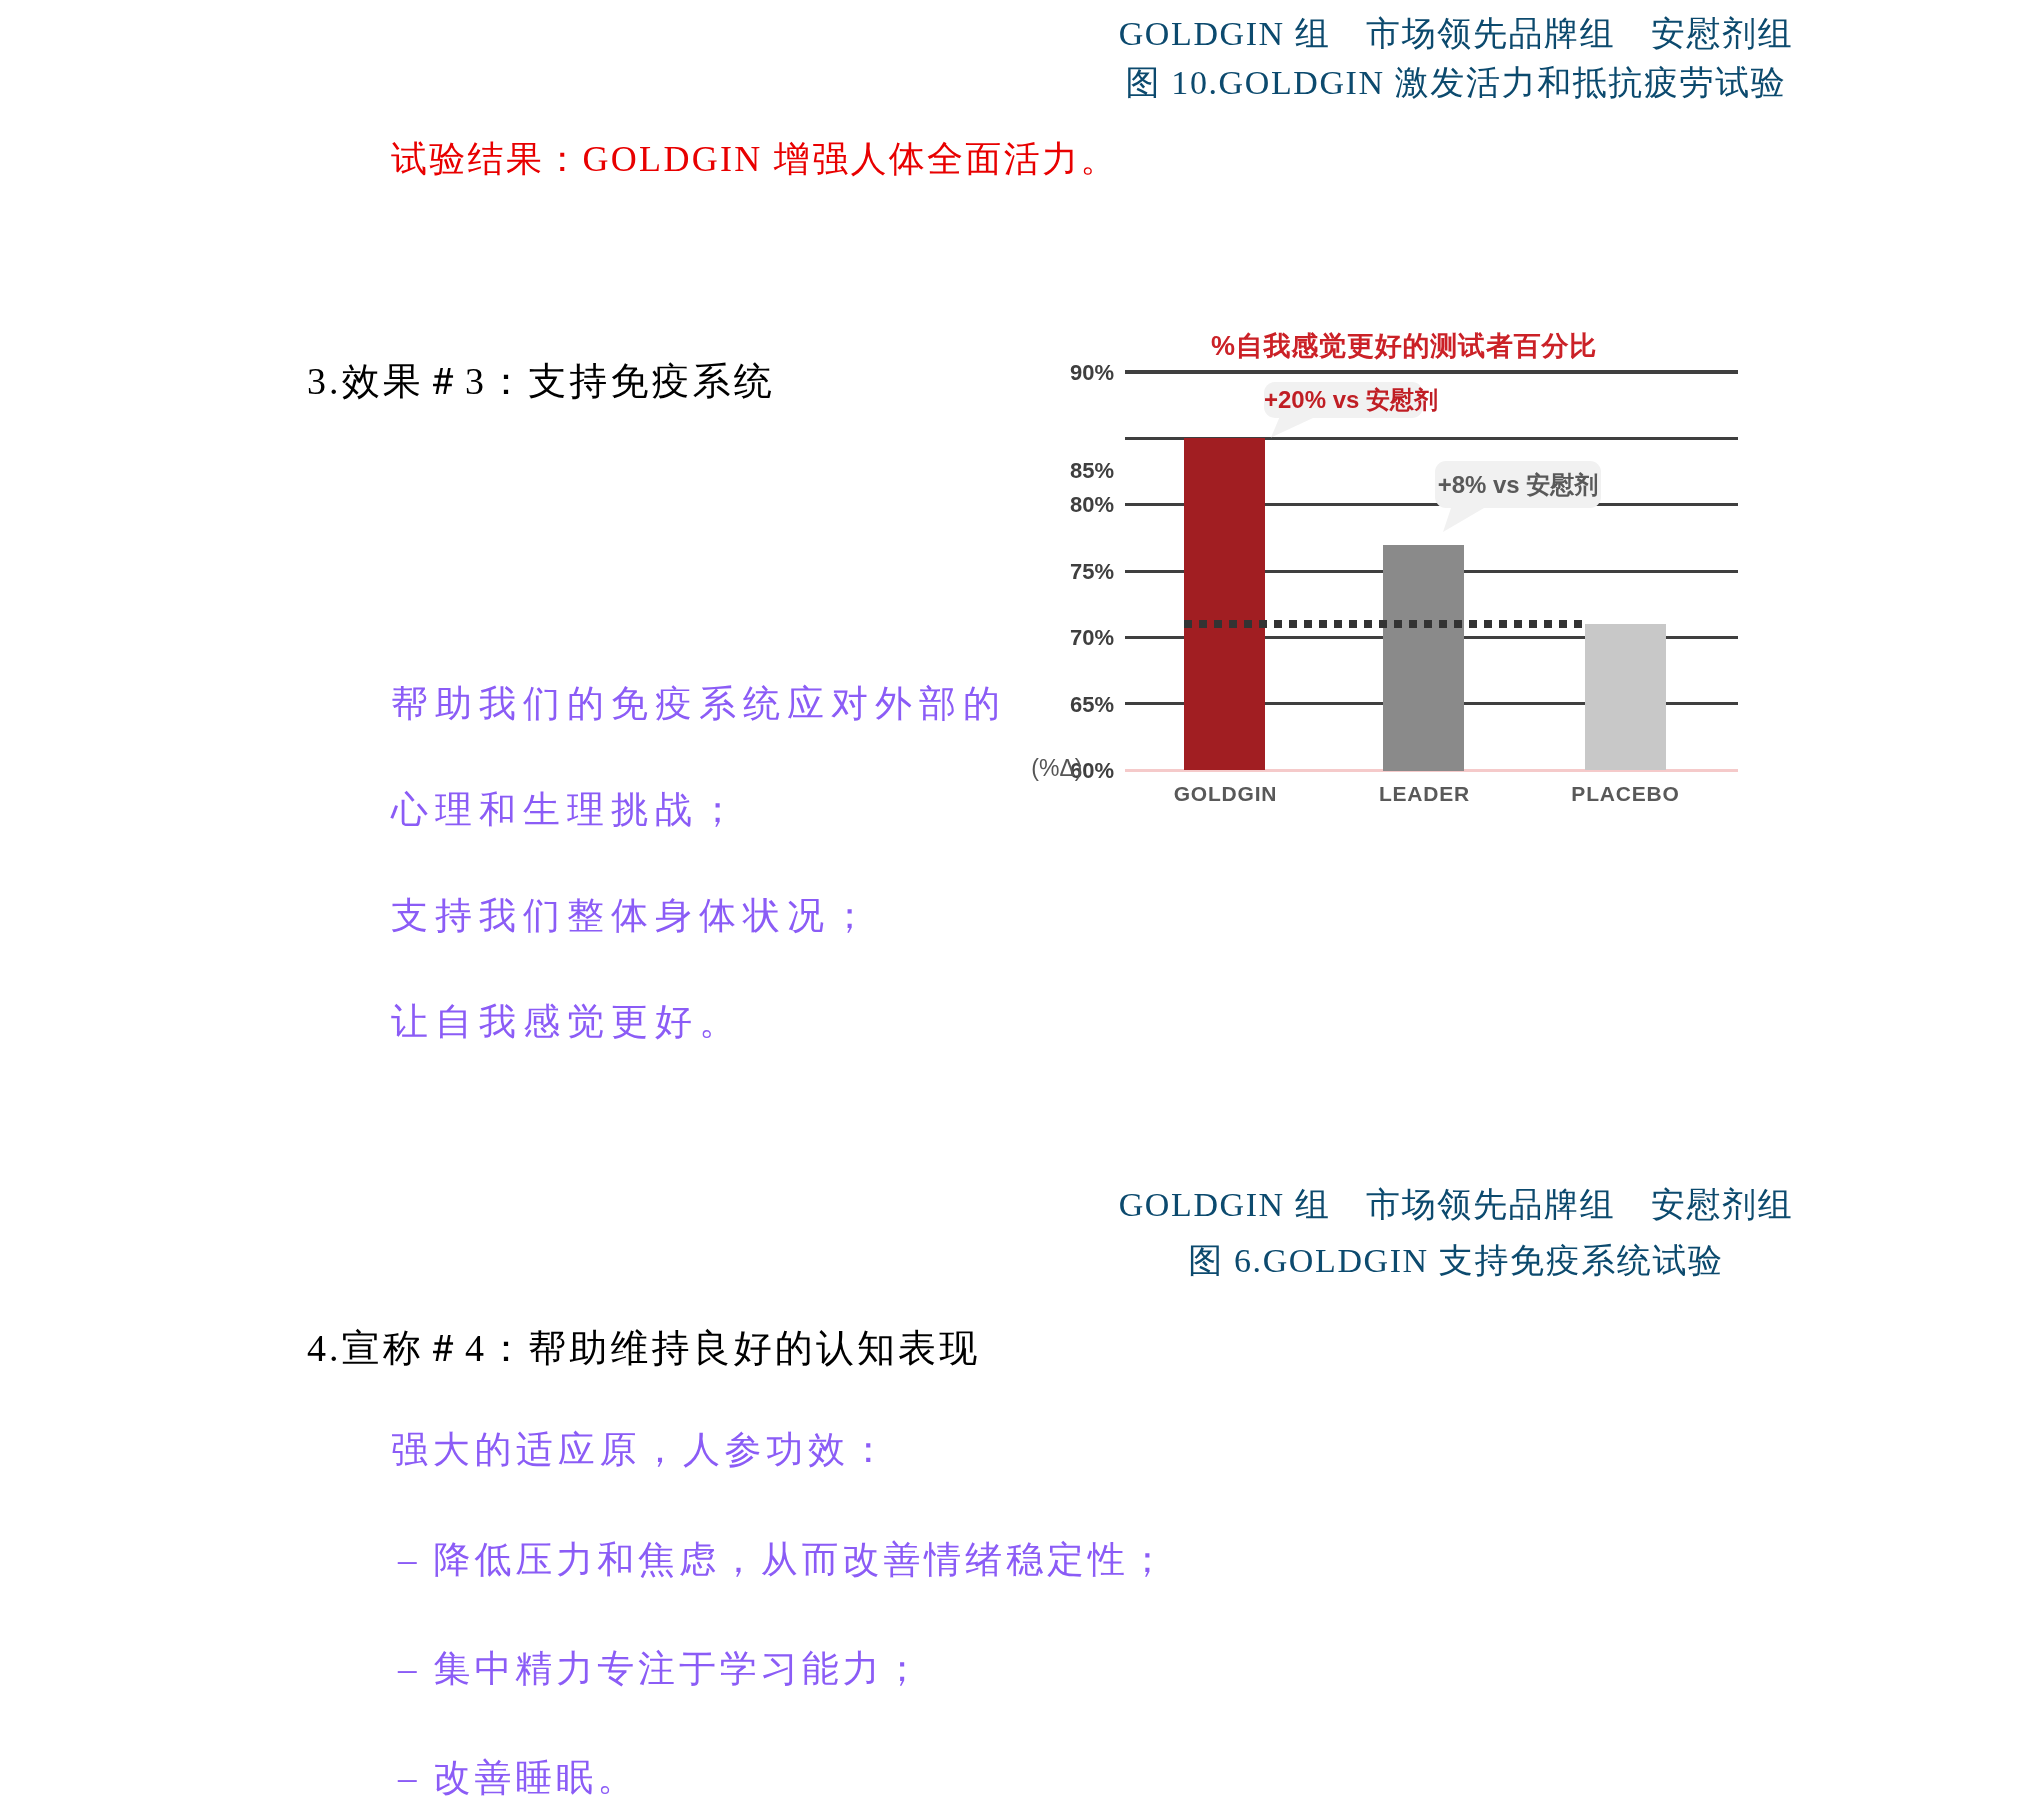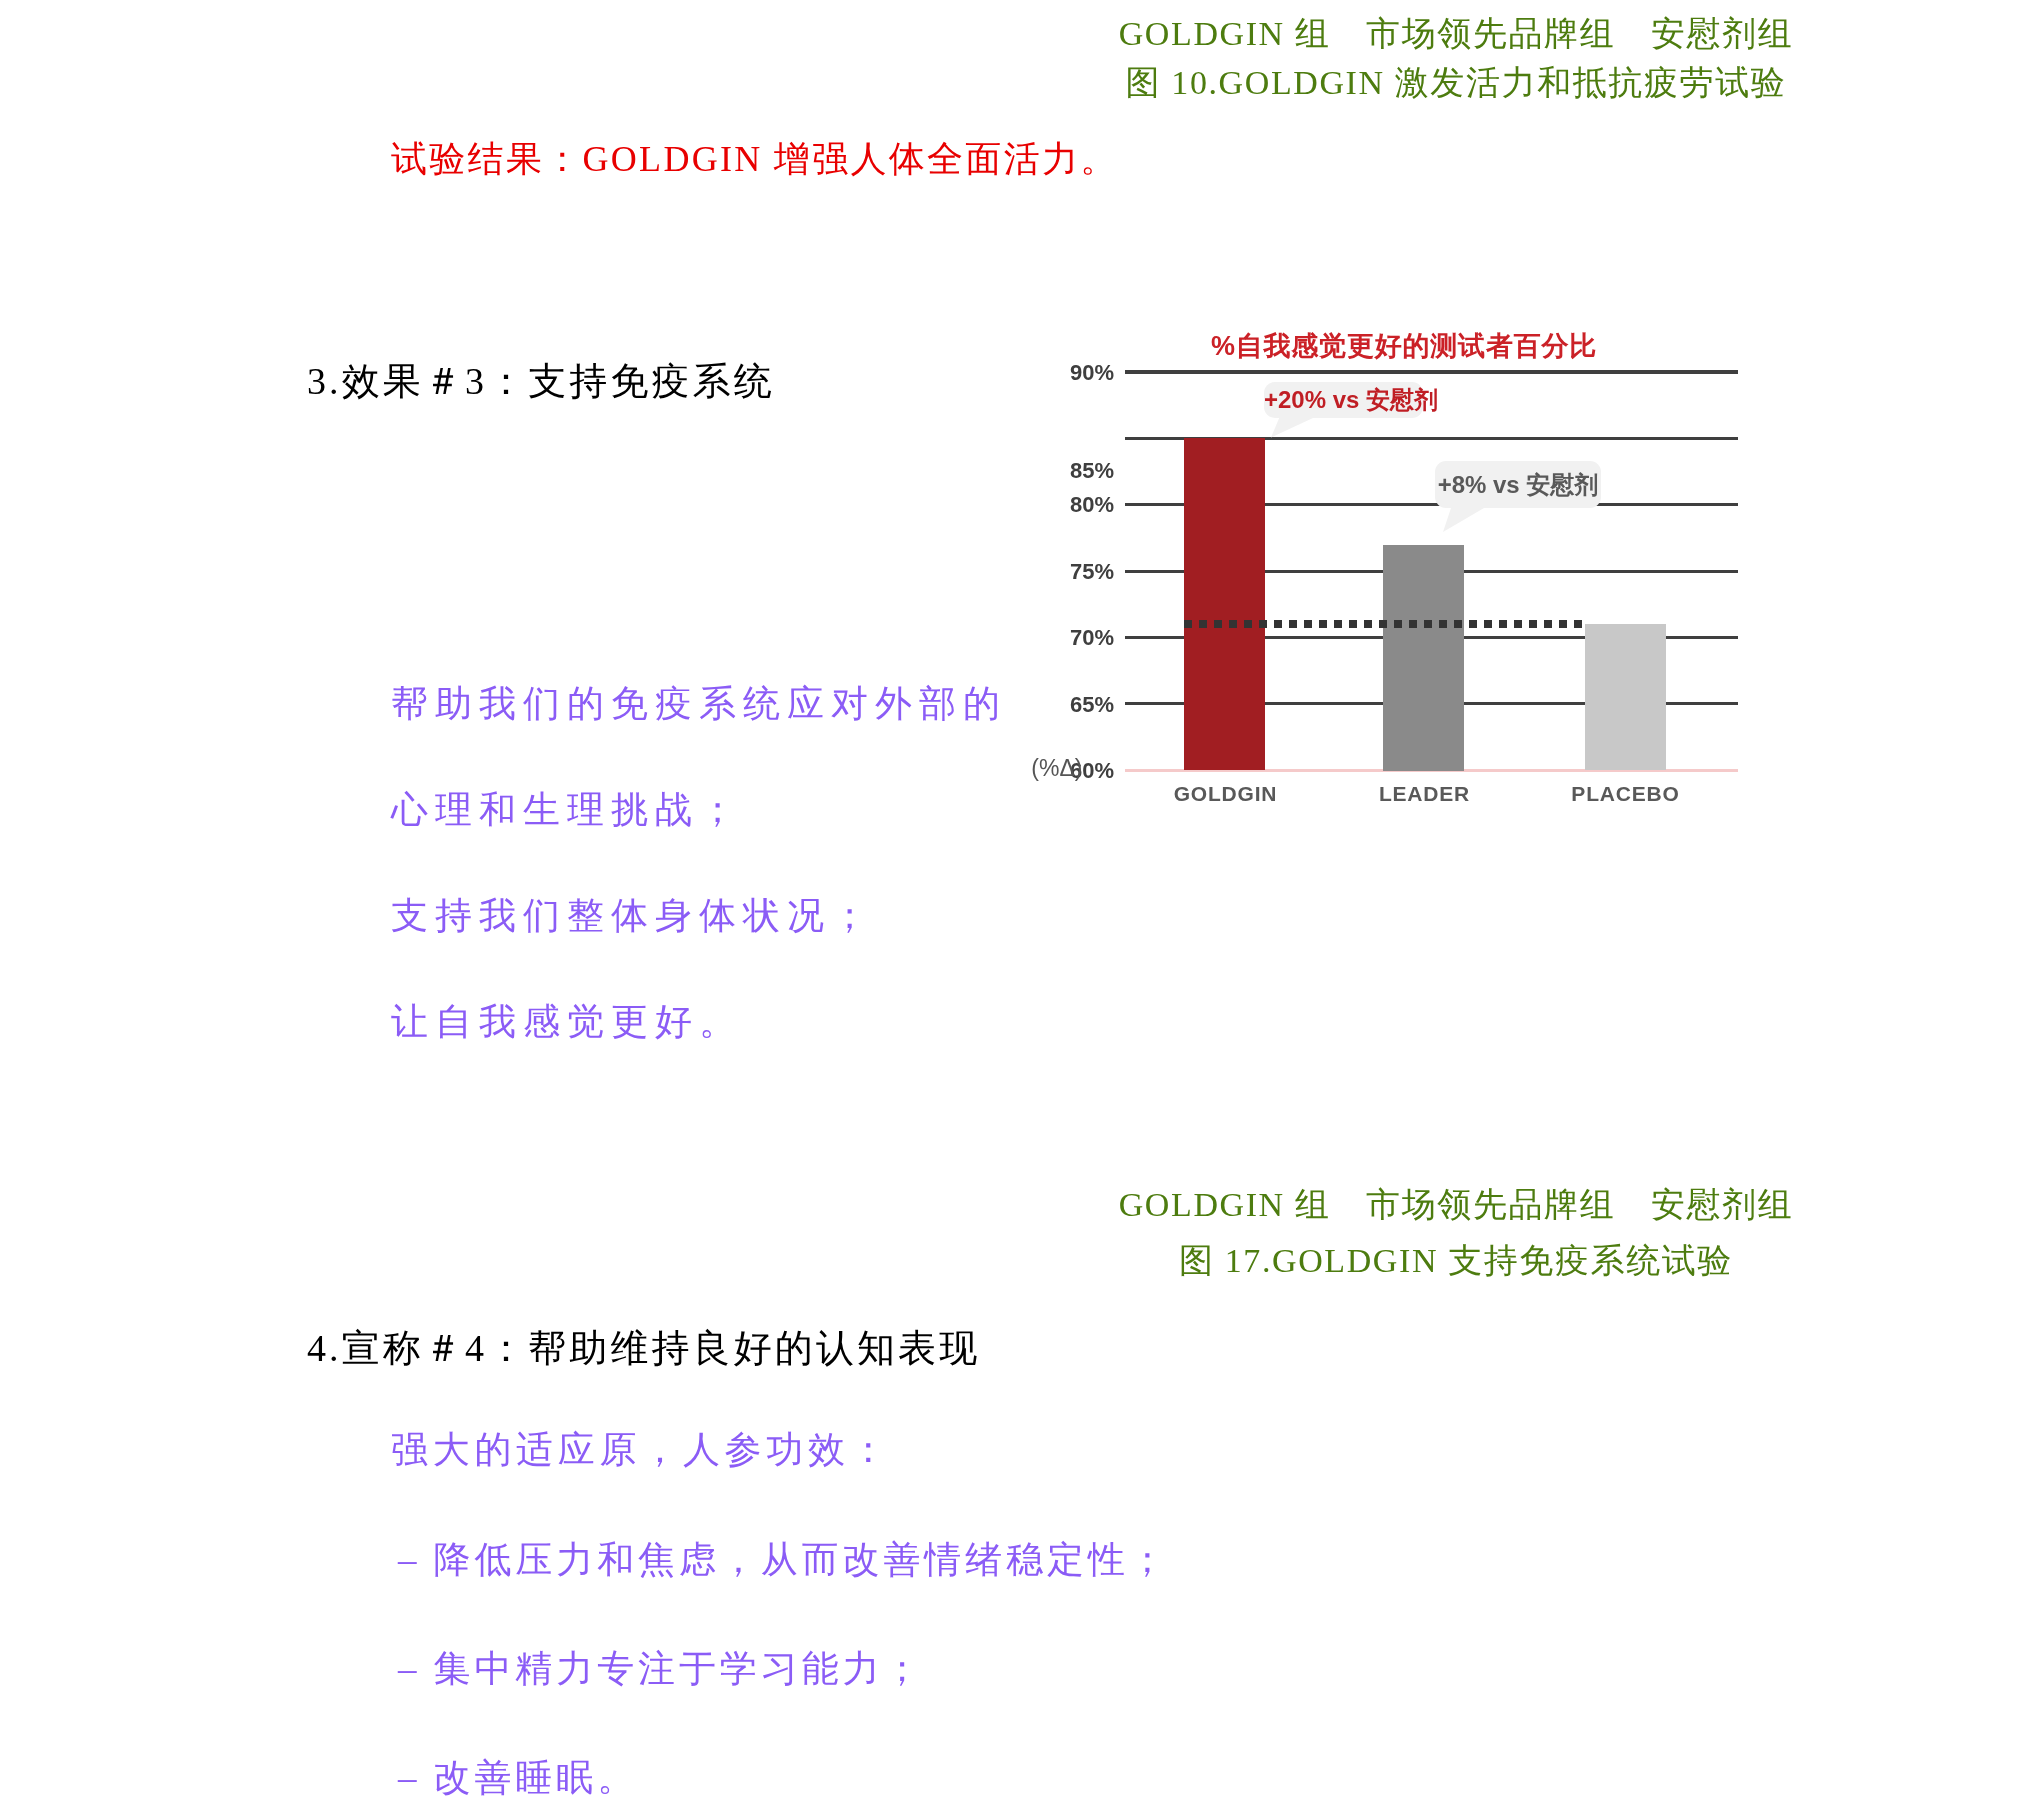--- a/index.html
+++ b/index.html
@@ -5,21 +5,21 @@
   html,body{margin:0;padding:0;background:#ffffff;}
   .page{
     position:relative; width:2035px; height:1802px; background:#ffffff;
     overflow:hidden;
     font-family:"Liberation Serif","DejaVu Serif",serif;
     color:#0a0a0a;
   }
   .abs{position:absolute;}
   
   .caption{
-    font-size:34px; line-height:49px; text-align:center; color:#4d7c0f;
+    font-size:34px; line-height:49px; text-align:center; color:#0c4a6e;
     letter-spacing:1.6px; white-space:nowrap;
   }
   .caption2{line-height:56px;}
   .claim{
     font-size:36px; letter-spacing:2.3px; white-space:nowrap; font-weight:400;
   }
   .heading{
     font-size:38px; letter-spacing:3.1px; white-space:nowrap; color:#000;
   }
   .bodyline{
@@ -134,21 +134,21 @@
 
   <div class="abs bodyblock b3" style="left:391px; top:651px;">
     <div class="bodyline">帮助我们的免疫系统应对外部的</div>
     <div class="bodyline">心理和生理挑战；</div>
     <div class="bodyline">支持我们整体身体状况；</div>
     <div class="bodyline">让自我感觉更好。</div>
   </div>
 
   <div class="abs caption caption2" style="left:1041px; top:1177px; width:830px;">
     <div>GOLDGIN 组　市场领先品牌组　安慰剂组</div>
-    <div>图 17.GOLDGIN 支持免疫系统试验</div>
+    <div>图 6.GOLDGIN 支持免疫系统试验</div>
   </div>
 
   <div class="abs heading" style="left:307px; top:1323px;">4.宣称＃4：帮助维持良好的认知表现</div>
 
   <div class="abs bodyline intro" style="left:391px; top:1423px;">强大的适应原，人参功效：</div>
 
   <div class="abs bodyblock b4" style="left:398px; top:1505px;">
     <div class="bodyline b4">– 降低压力和焦虑，从而改善情绪稳定性；</div>
     <div class="bodyline b4">– 集中精力专注于学习能力；</div>
     <div class="bodyline b4">– 改善睡眠。</div>

